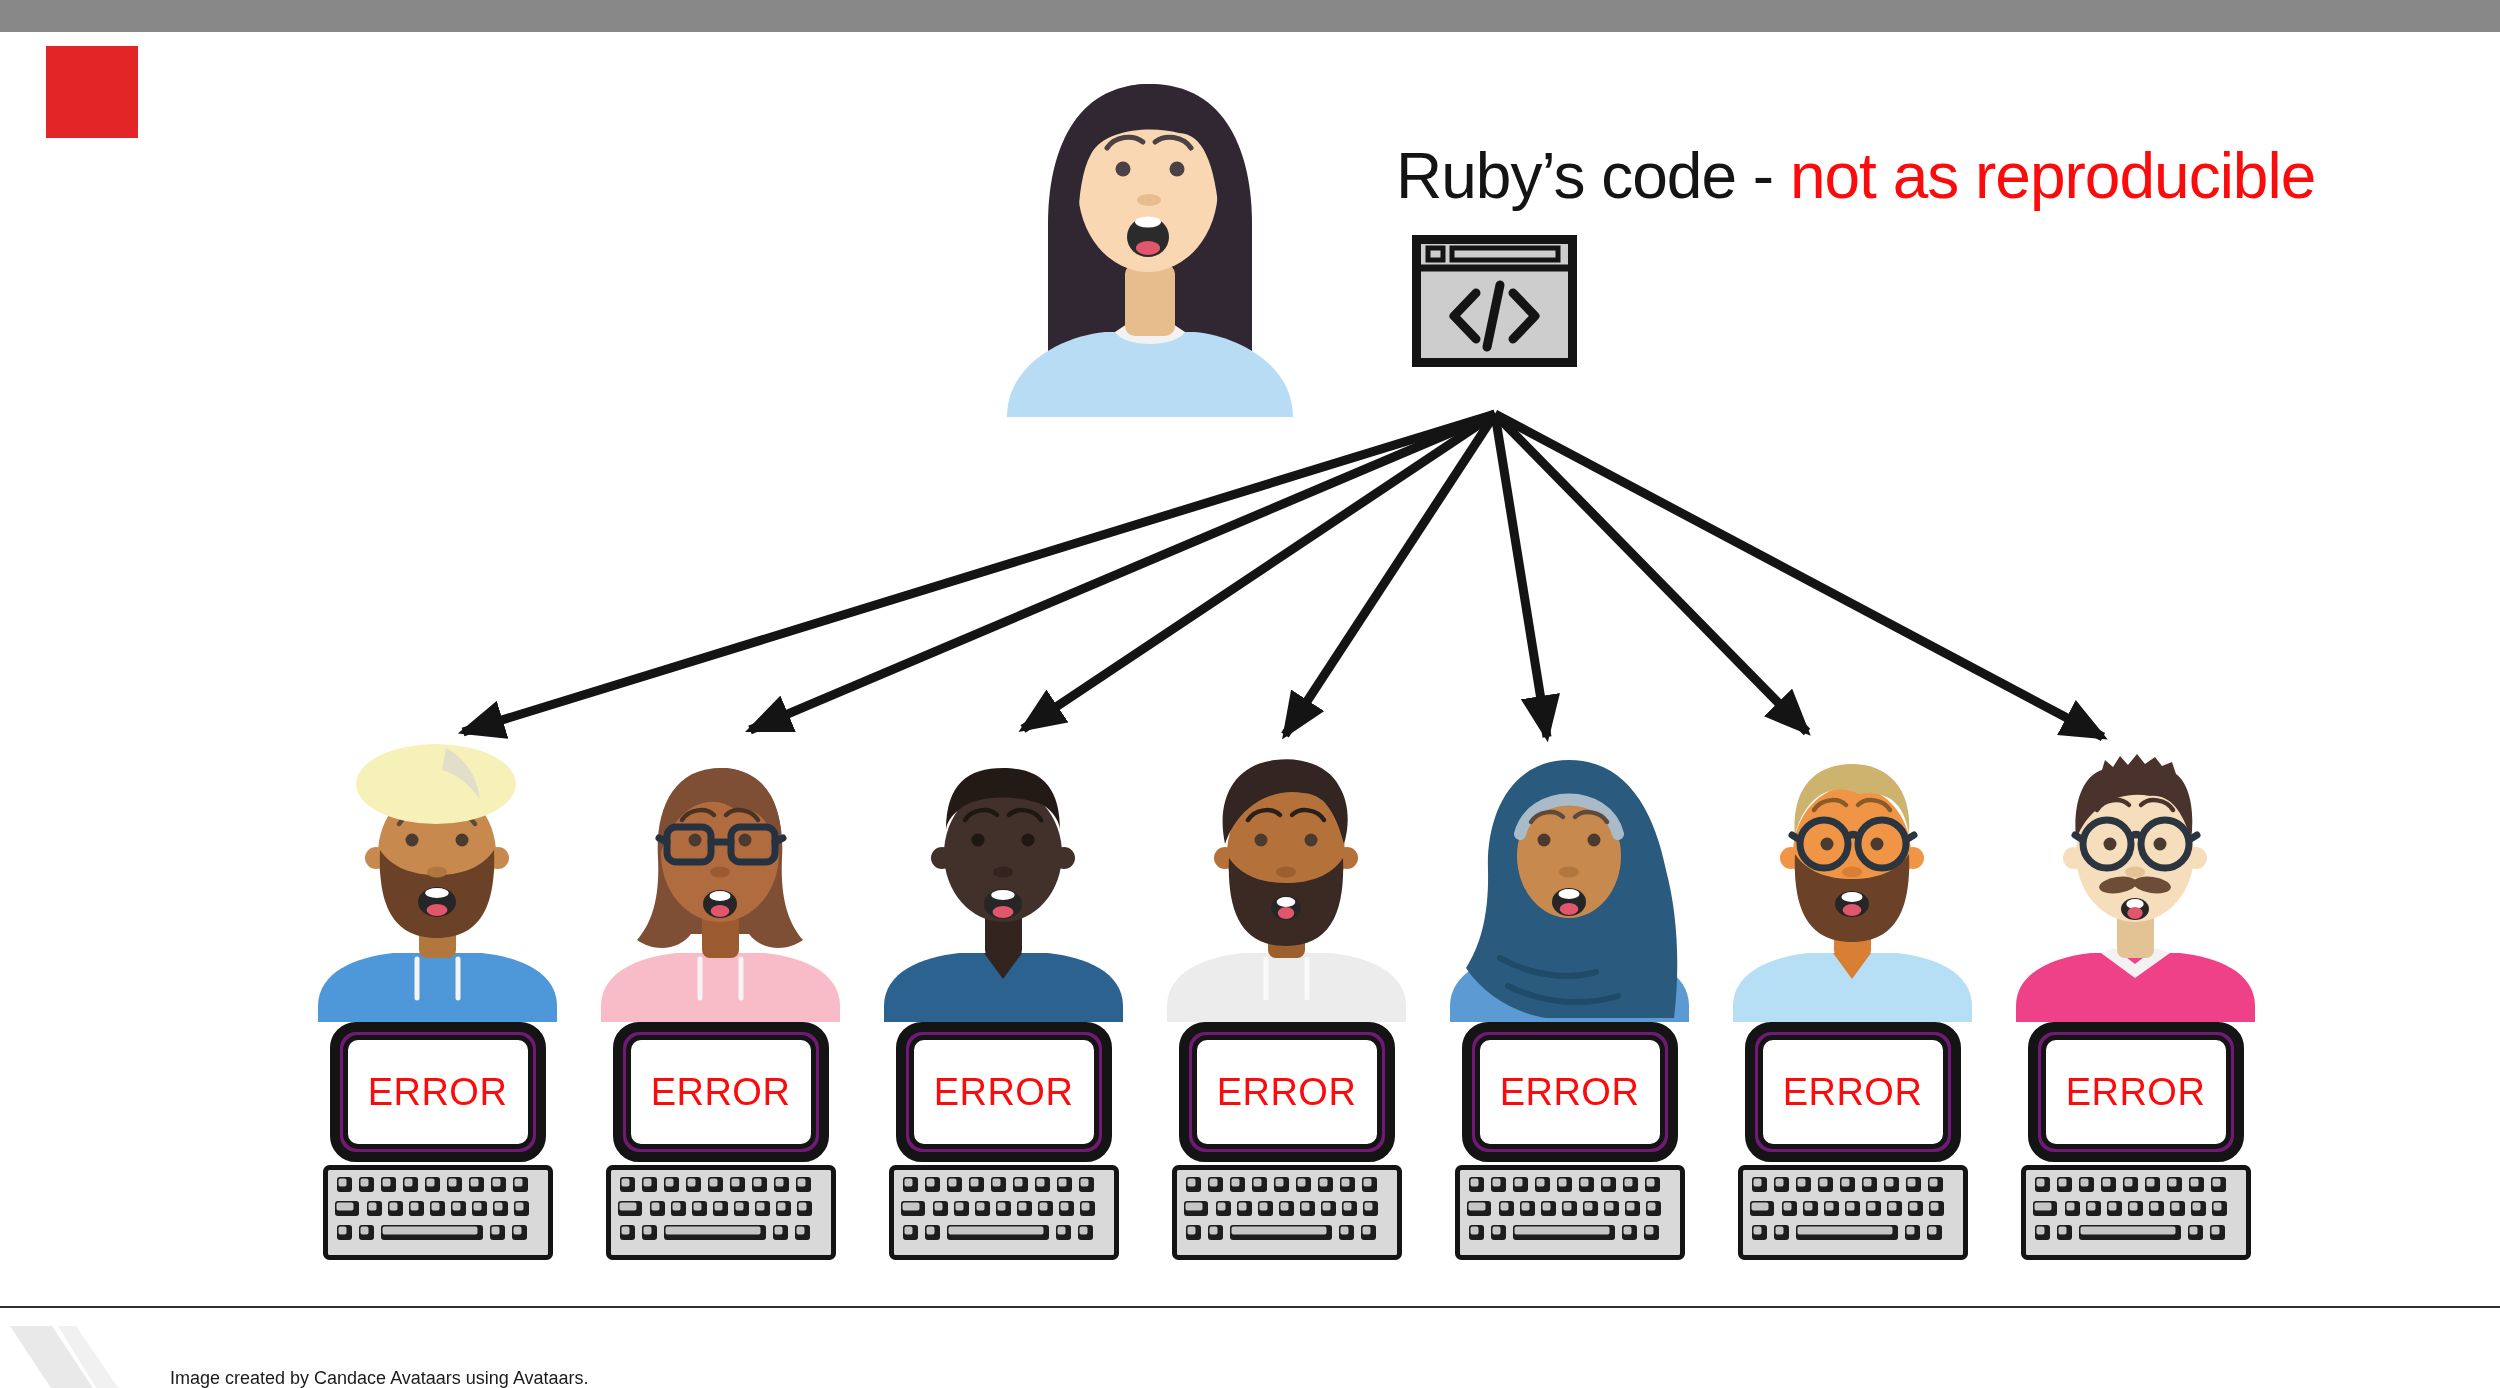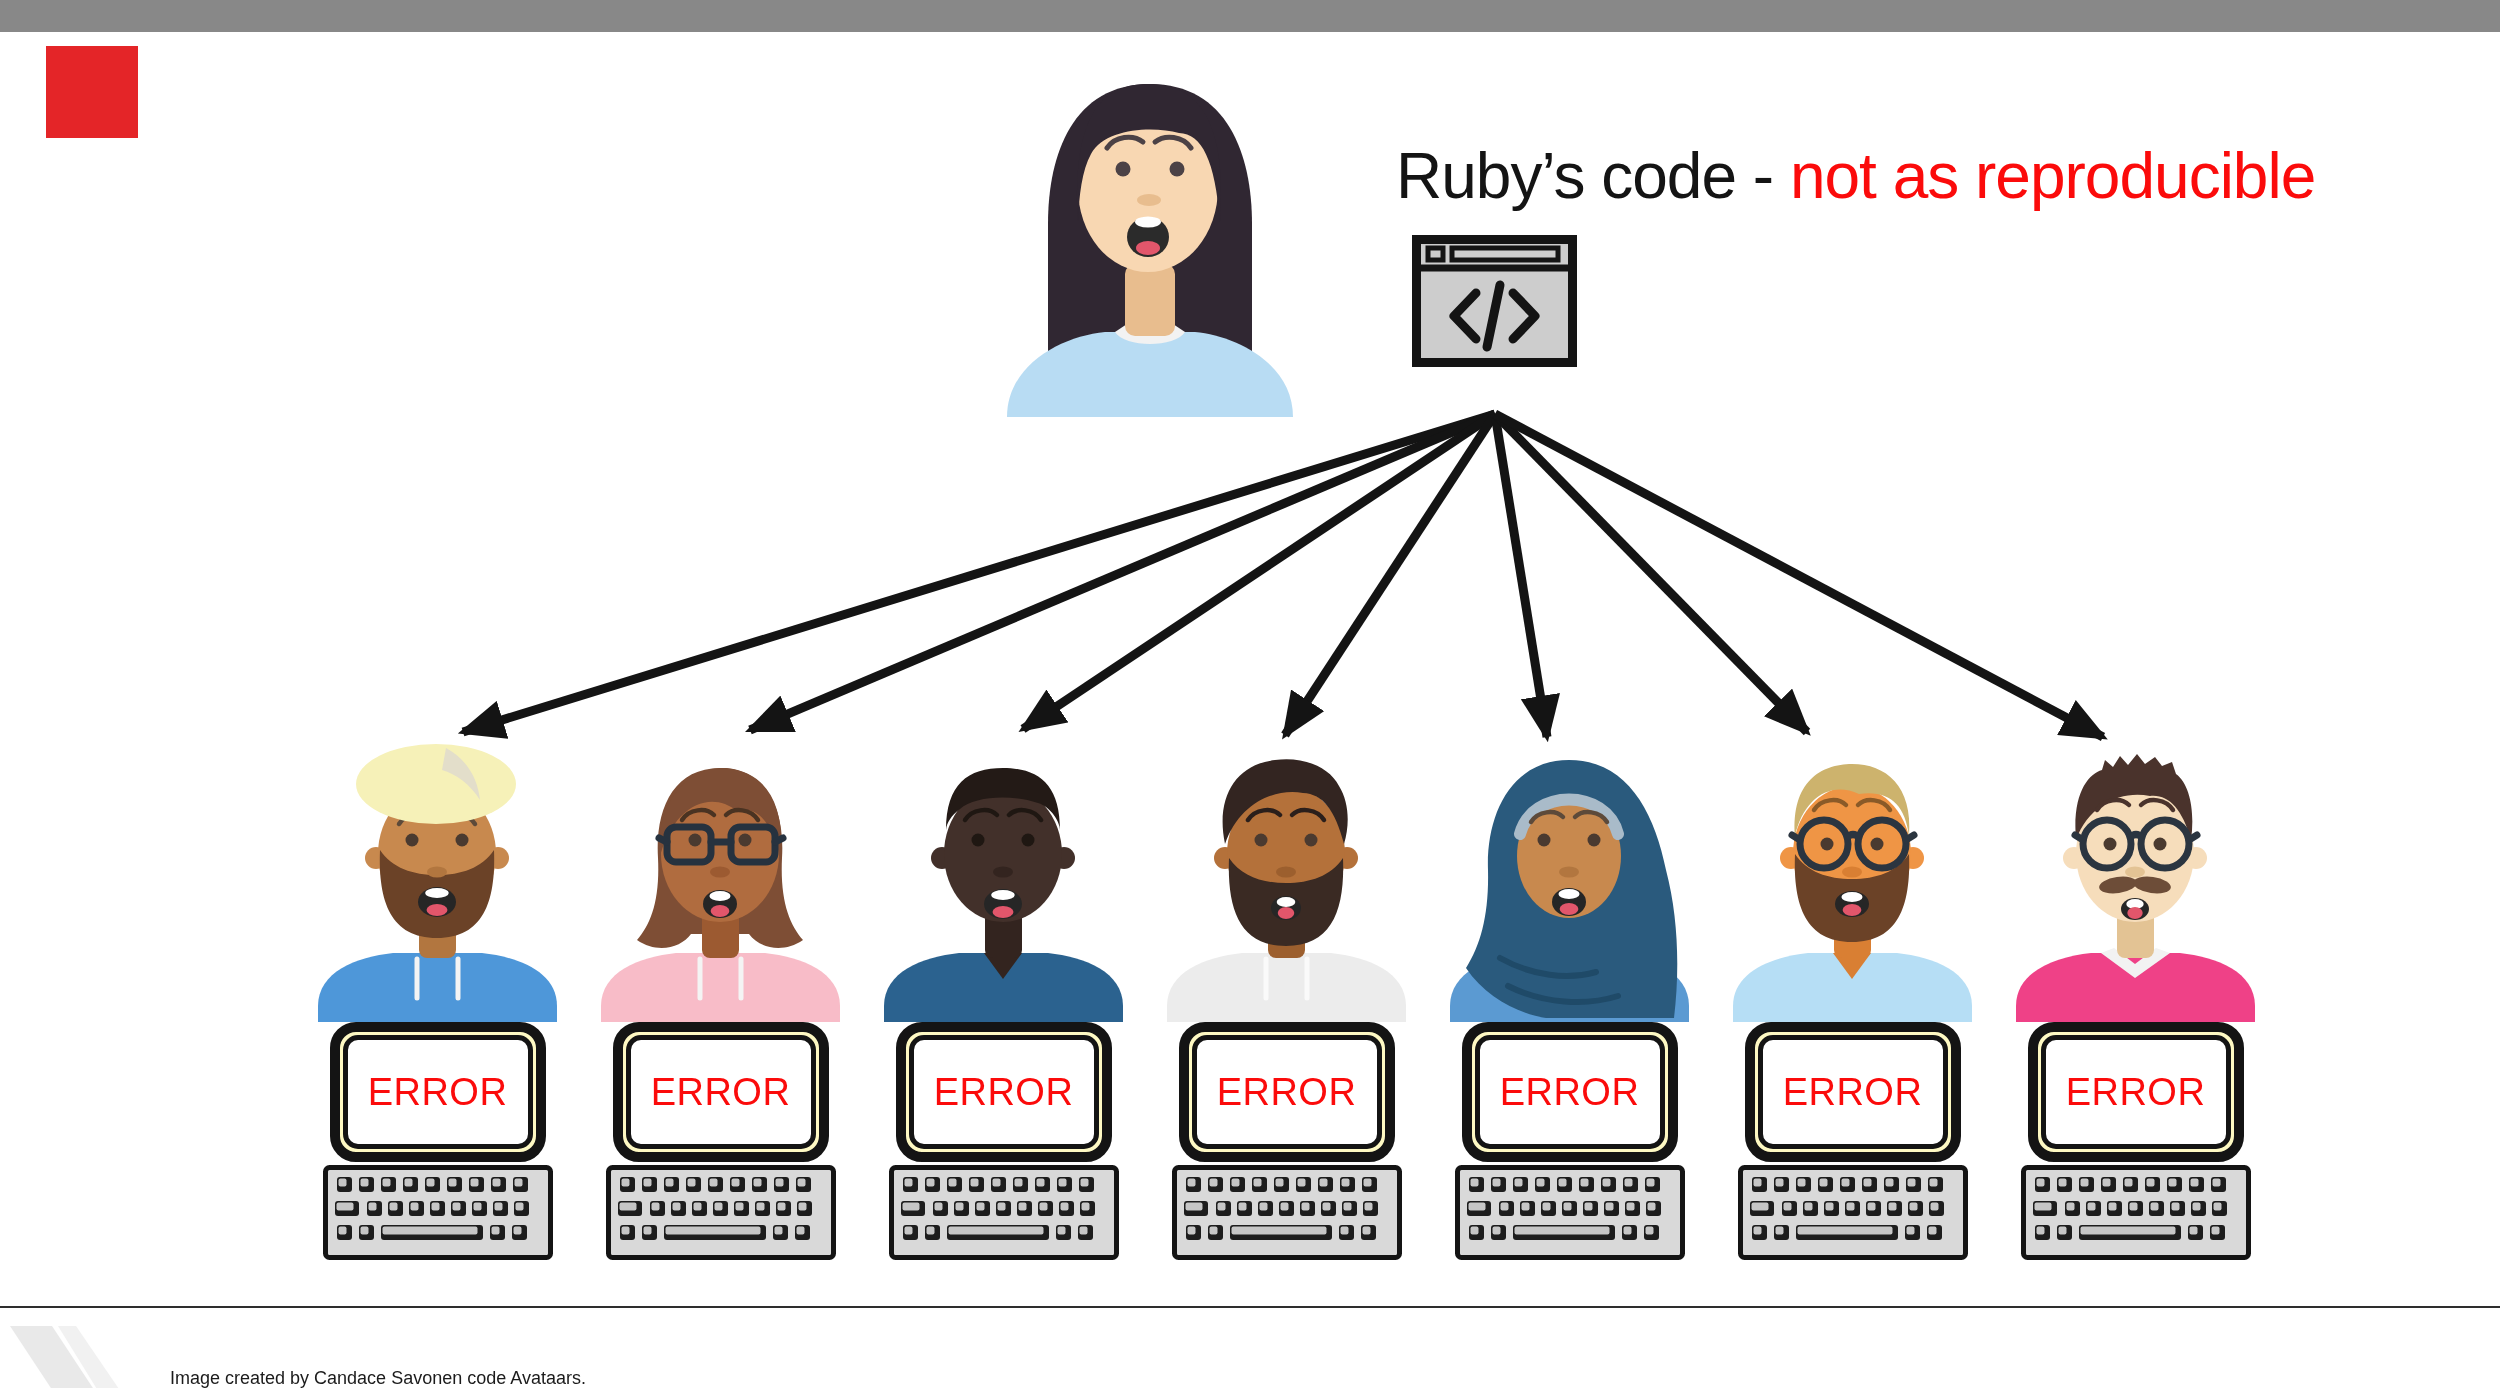--- a/index.html
+++ b/index.html
@@ -6,21 +6,21 @@
   .slide{position:relative;width:2500px;height:1388px;background:#ffffff;overflow:hidden;
          font-family:"Liberation Sans", sans-serif;margin-top:32px;}
   .abs{position:absolute;}
   .corner-square{position:absolute;left:46px;top:14px;width:92px;height:92px;background:#e42528;}
   .title{position:absolute;left:1396px;top:112px;font-size:64px;line-height:64px;
          letter-spacing:-1px;color:#141414;white-space:nowrap;font-weight:500;}
   .title .red{color:#fb0b0b;}
   .person{position:absolute;top:700px;width:283px;height:688px;}
   .person svg.avatar{display:block;}
   .laptop{box-sizing:border-box;width:216px;height:140px;margin:0 auto;border:10px solid #141414;
-          border-radius:26px;background:#fef9c3;padding:3px;}
+          border-radius:26px;background:#701a75;padding:3px;}
   .screen{box-sizing:border-box;height:100%;border:5px solid #141414;border-radius:15px;background:#fff;
           display:flex;align-items:center;justify-content:center;}
   .err{font-size:38px;color:#fb0b0b;letter-spacing:.5px;}
   .kb{display:block;margin:3px auto 0;}
   .footer-line{position:absolute;left:0;top:1274px;width:2500px;height:2px;background:#2e2e2e;}
   .credit{position:absolute;left:170px;top:1336px;font-size:18px;color:#1b1b1b;}
 </style>
 </head>
 <body>
 
@@ -625,15 +625,15 @@
       </div>
     </div>
 
   <div class="footer-line"></div>
 
   <svg class="abs" style="left:8px;top:1290px" width="150" height="98" viewBox="0 0 150 98">
     <polygon points="2,4 44,4 106,98 64,98" fill="#e9e9e9"></polygon>
     <polygon points="50,4 68,4 128,92 128,98 108,98" fill="#f1f1f1"></polygon>
   </svg>
 
-  <div class="credit">Image created by Candace Savonen code Avataars.</div>
+  <div class="credit">Image created by Candace Avataars using Avataars.</div>
 
 </div>
 
 </body></html>

